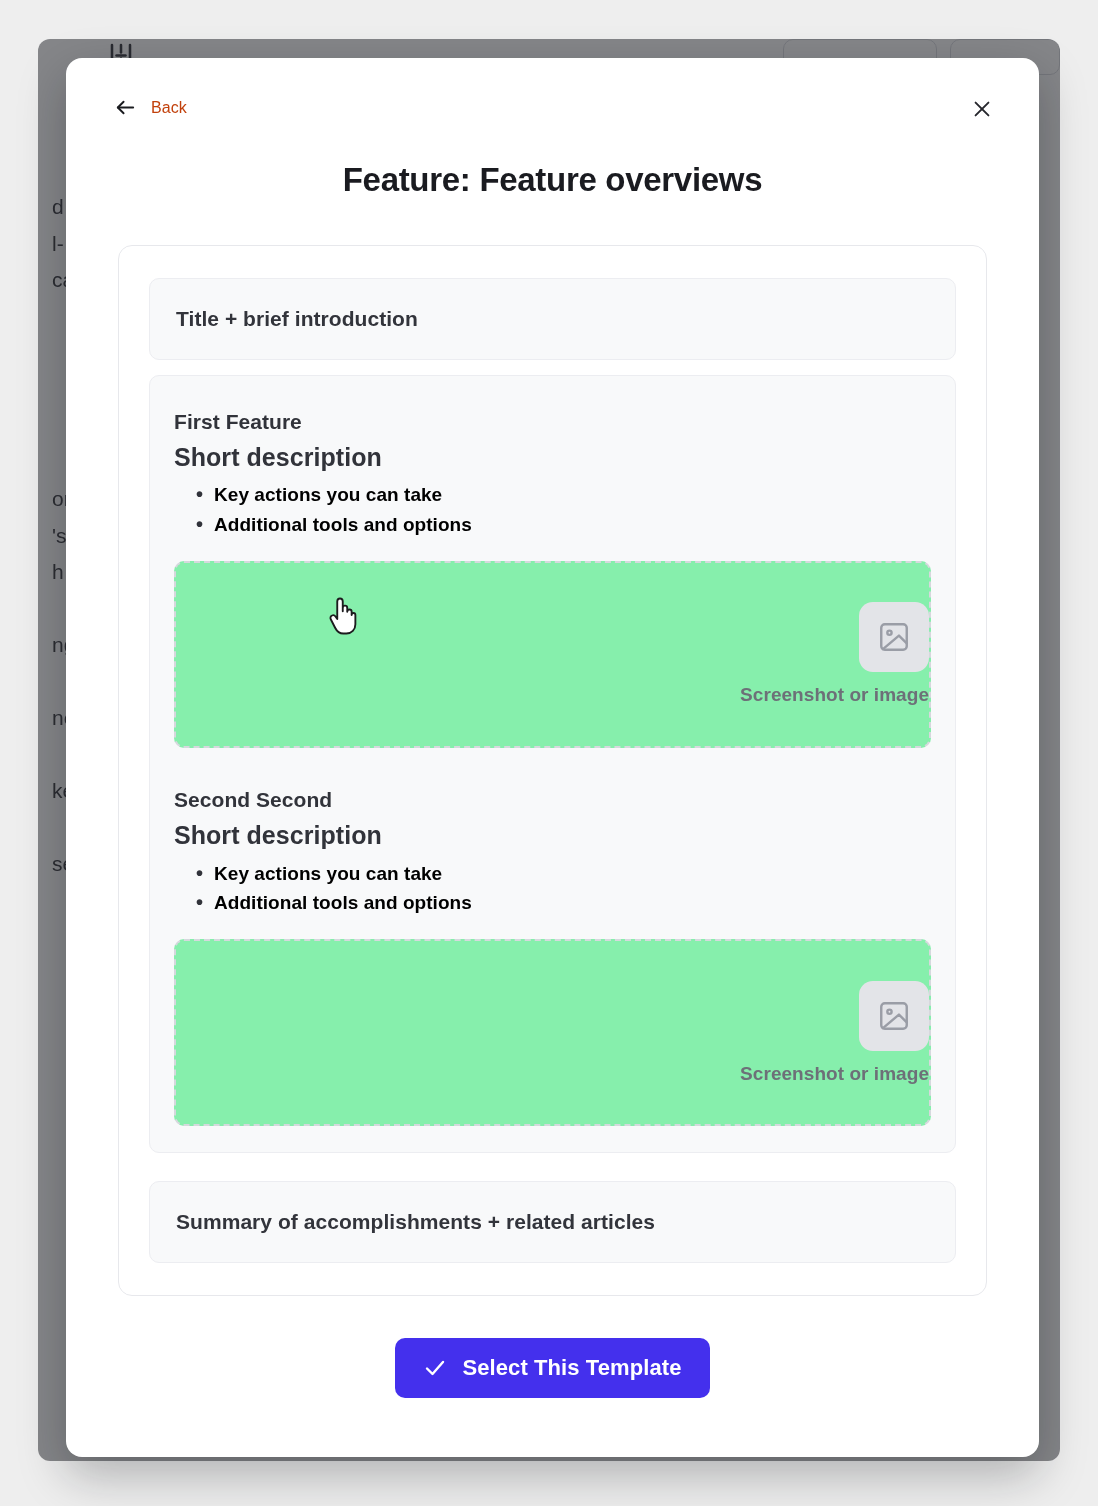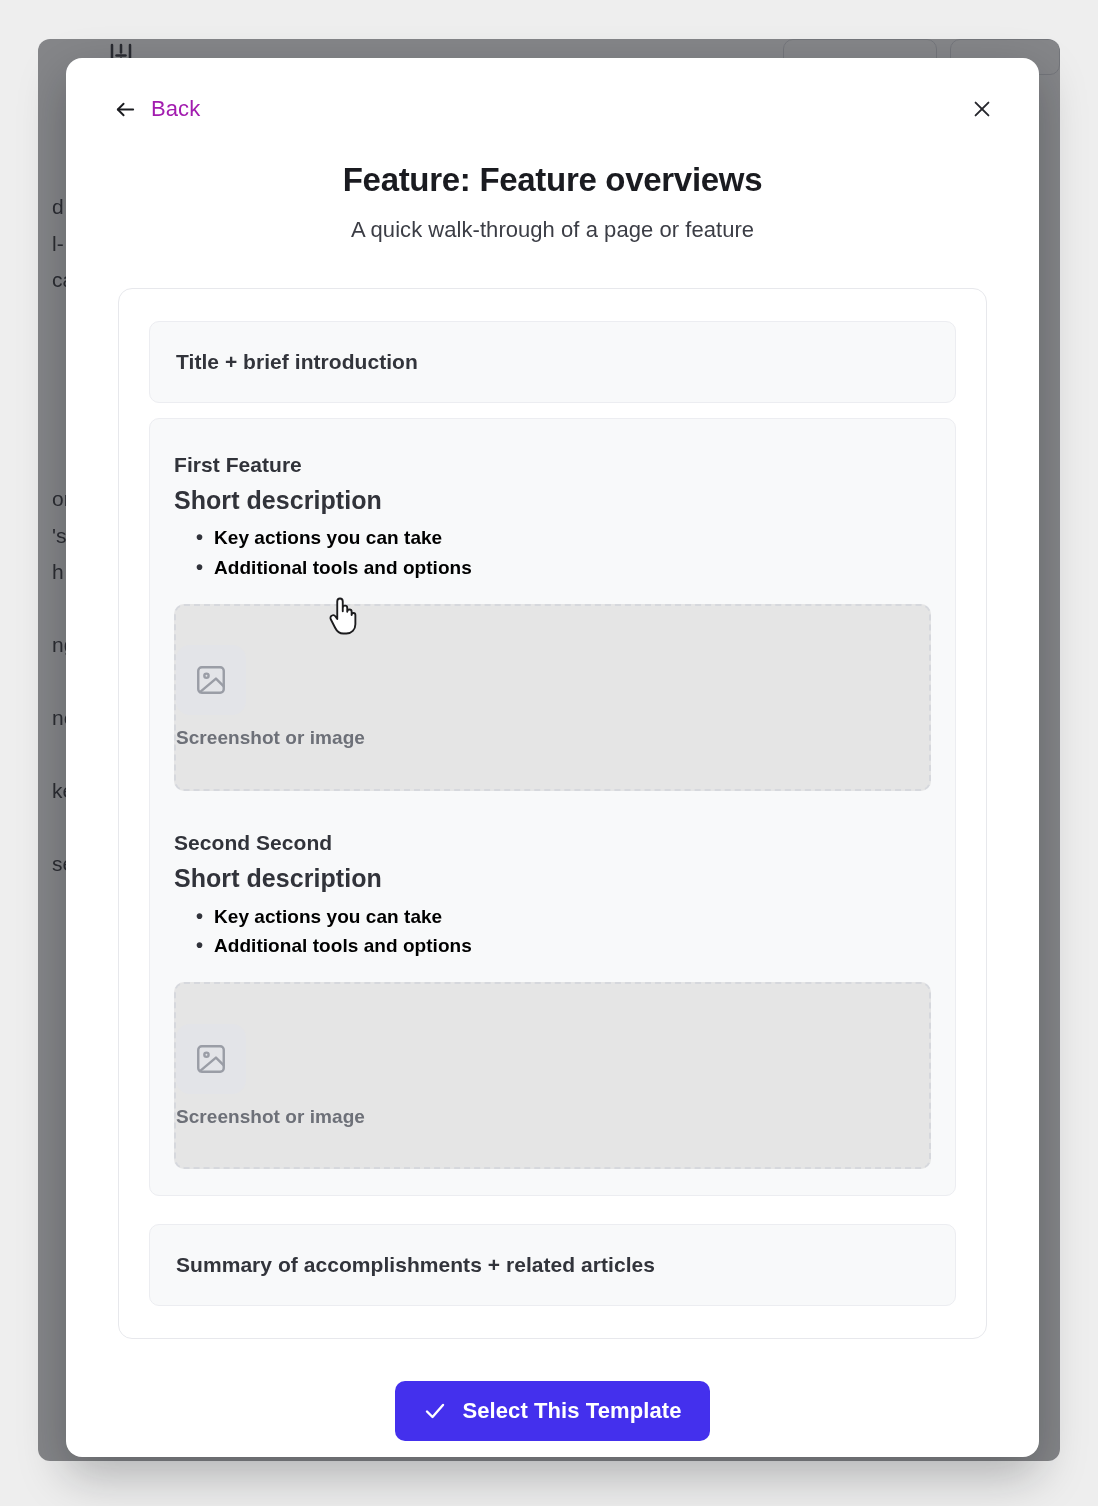--- a/index.html
+++ b/index.html
@@ -100,23 +100,23 @@
     cursor: pointer;
     color: #1b1c20;
   }
   .back-arrow {
     width: 23px;
     height: 23px;
     display: block;
     color: #1b1c20;
   }
   .back-label {
-    font-size: 22px;
+    font-size: 16px;
     font-weight: 500;
-    color: #a21caf;
+    color: #c2410c;
     letter-spacing: .1px;
   }
 
   .close-button {
     position: absolute;
     right: 40px;
     top: 36px;
     width: 34px;
     height: 34px;
     display: flex;
@@ -207,24 +207,24 @@
     top: -1px;
     font-size: 20px;
     color: #31333a;
   }
 
   .dropzone {
     margin: 22px 0 0 0;
     height: 187px;
     border: 2px dashed #d6d8dd;
     border-radius: 10px;
-    background: #e5e5e5;
+    background: #86efac;
     display: flex;
     flex-direction: column;
-    align-items: flex-start;
+    align-items: flex-end;
     justify-content: center;
     gap: 12px;
   }
   .dz-icon {
     width: 70px;
     height: 70px;
     border-radius: 14px;
     background: #e3e4e8;
     display: flex;
     align-items: center;
@@ -342,21 +342,20 @@
         <svg viewBox="0 0 24 24" fill="none" stroke="currentColor" stroke-width="2.1" stroke-linecap="round">
           <line x1="5" y1="5" x2="19" y2="19"></line>
           <line x1="19" y1="5" x2="5" y2="19"></line>
         </svg>
       </span>
     </div>
   </div>
 
   <div class="modal-heading">
     <div class="modal-title">Feature: Feature overviews</div>
-    <div class="modal-subtitle">A quick walk-through of a page or feature</div>
   </div>
 
   <div class="preview-card">
 
     <div class="block simple">
       <span>Title + brief introduction</span>
     </div>
 
     <div class="block features">
 

